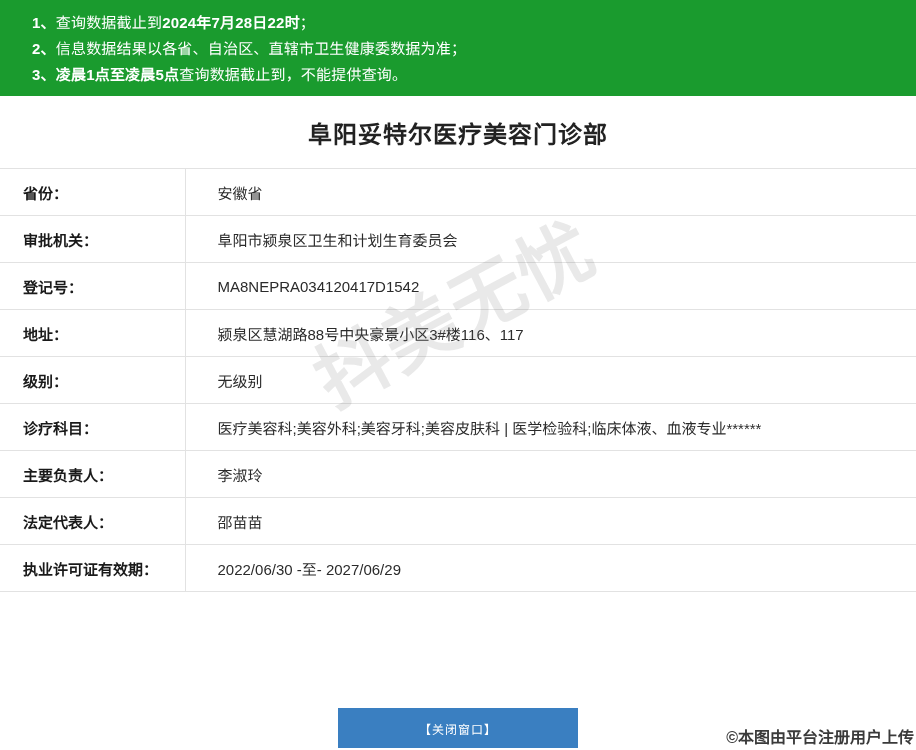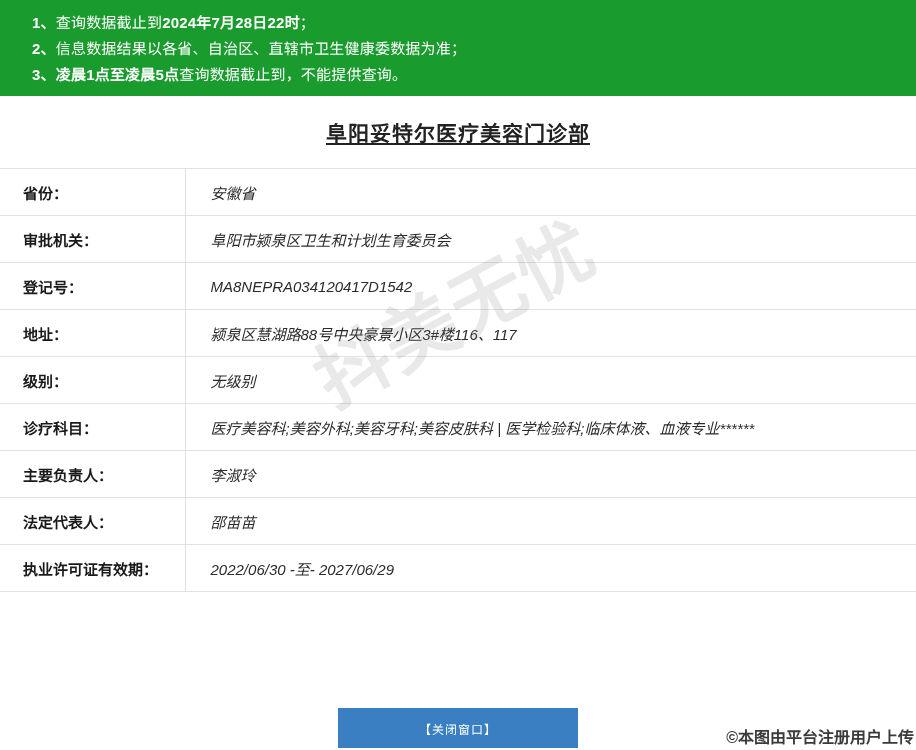--- a/index.html
+++ b/index.html
@@ -37,25 +37,24 @@
   .notice-line b { font-weight: bold; }
 
   
   .title-wrap {
     height: 72px;
     display: flex;
     align-items: center;
     justify-content: center;
   }
   .doc-title {
-    font-size: 21px;
+    font-size: 24px;
     font-weight: bold;
     color: #222222;
     letter-spacing: 1px;
-    text-decoration: underline;
   }
 
   
   .info-table {
     width: 916px;
     border-collapse: collapse;
     table-layout: fixed;
   }
   .info-table tr { height: 47px; }
   .info-table td {
@@ -67,25 +66,24 @@
     background: transparent;
   }
   .info-table td.label {
     width: 185px;
     padding-left: 23px;
     border-right: 1px solid #e2e2e2;
     font-weight: bold;
     color: #1a1a1a;
   }
   .info-table td.value {
-    padding-left: 25px;
+    padding-left: 32px;
     color: #2b2b2b;
     white-space: nowrap;
     overflow: hidden;
-    font-style: italic;
   }
   .info-table tr:first-child td { border-top: 1px solid #e2e2e2; }
 
   
   .watermark {
     position: absolute;
     left: 300px;
     top: 255px;
     font-size: 74px;
     font-weight: bold;

